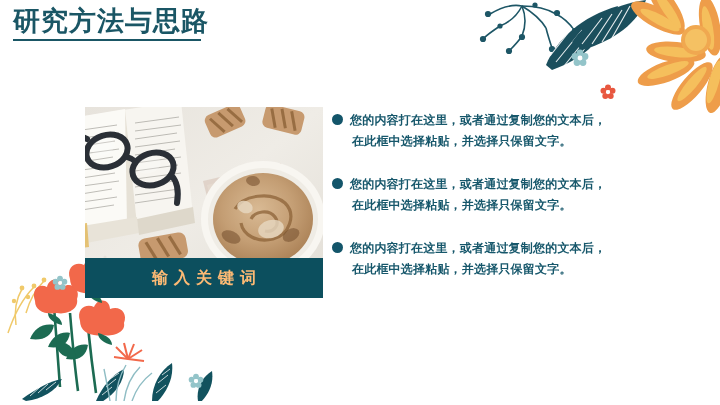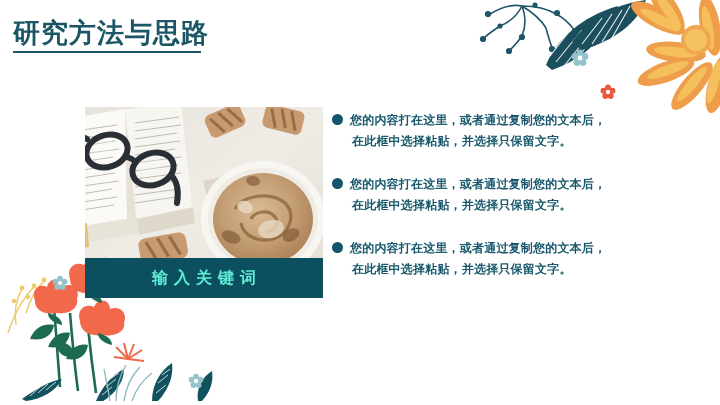--- a/index.html
+++ b/index.html
@@ -23,21 +23,20 @@
   }
   #deco-top-right { top: 0; right: 0; }
   #deco-bottom-left { bottom: 0; left: 0; }
 
   
   #title-block {
     position: absolute;
     left: 13px;
     top: 6px;
     width: 420px;
-    margin-top: 12px;
   }
   #page-title {
     font-family: "Liberation Serif", "DejaVu Serif", serif;
     font-weight: bold;
     font-size: 27px;
     letter-spacing: 1px;
     color: #1a5665;
     line-height: 1.15;
     white-space: nowrap;
   }
@@ -69,21 +68,21 @@
     left: 0;
     bottom: 0;
     width: 238px;
     height: 40px;
     background: #0c4f5e;
     display: flex;
     align-items: center;
     justify-content: center;
   }
   #photo-caption-text {
-    color: #5eead4;
+    color: #fdba74;
     font-family: "Liberation Serif", "DejaVu Serif", serif;
     font-weight: bold;
     font-size: 16px;
     letter-spacing: 6px;
     text-indent: 6px;
   }
 
   
   #bullet-list {
     position: absolute;

